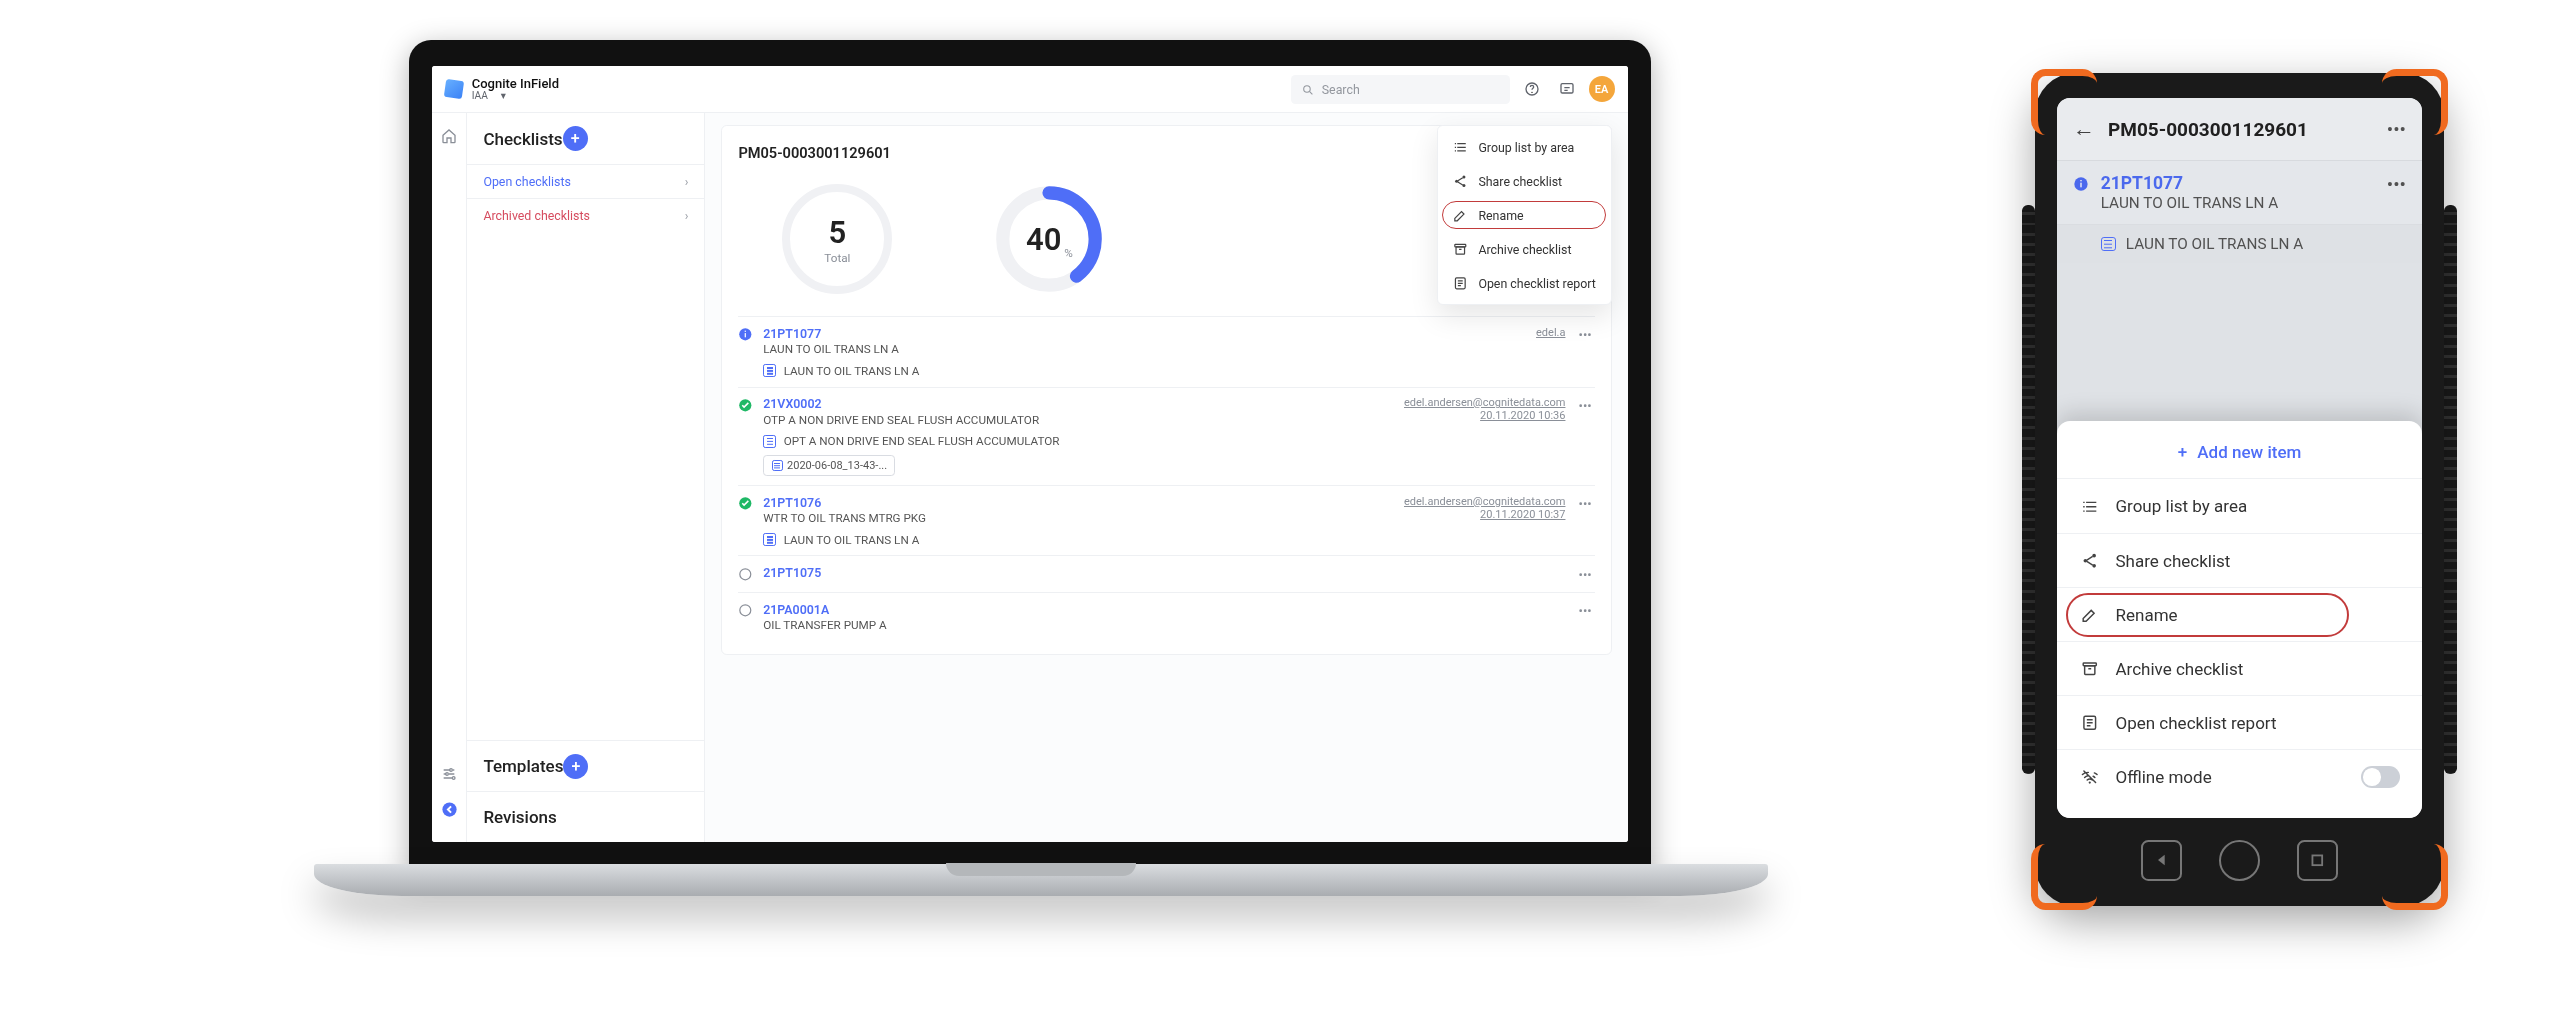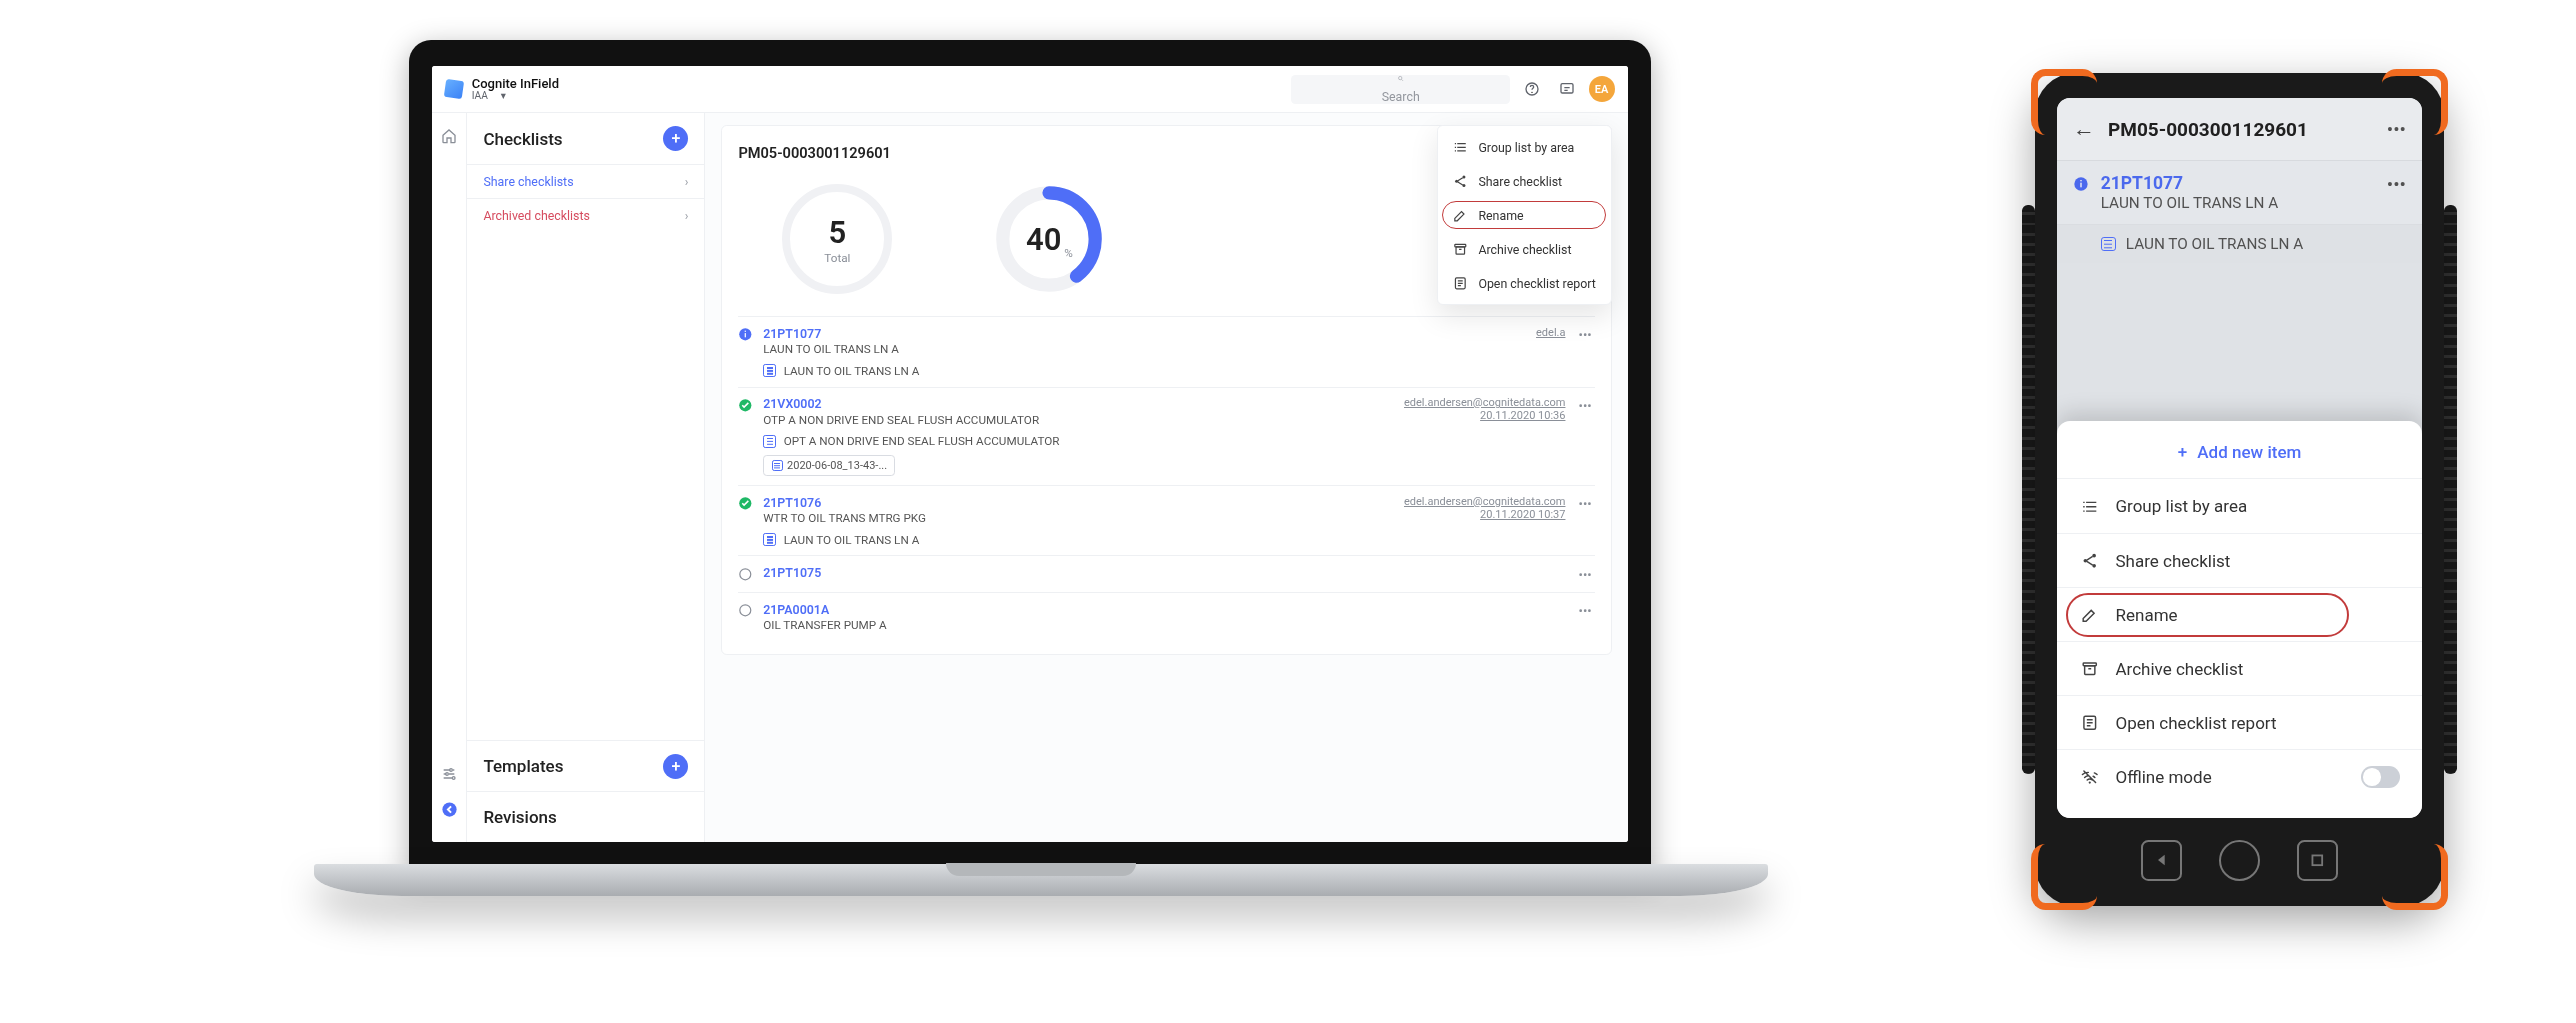--- a/index.html
+++ b/index.html
@@ -83,21 +83,20 @@
   .brand-sub  { font-size: 10.2px; color: #60646c; display:flex; align-items:center; gap:13px; margin-top:-1.5px;}
   .brand-stack { display:flex; flex-direction:column; line-height:1.1; }
   .top-spacer { flex:1; }
   .search-box {
     display:flex; align-items:center; gap:7.3px;
     width: 219px; height: 29px;
     background:#f5f6f8; border-radius: 4.4px;
     padding: 0 10.2px;
     color:#93979e;
     font-size:12.4px;
-    flex-direction:column;
   }
   .icon-btn {
     width:26px; height:26px; border-radius:50%;
     display:flex; align-items:center; justify-content:center;
     color:#60646c; font-size:13px; cursor:pointer;
   }
   .avatar {
     width:26px; height:26px; border-radius:50%;
     background:#f4a63b; color:#fff; font-weight:600;
     display:flex; align-items:center; justify-content:center;
@@ -116,21 +115,21 @@
   .rail-spacer { flex:1; }
 
   
   .left-panel {
     width: 238px;
     background:#fff;
     border-right:0.7px solid #eef0f3;
     display:flex; flex-direction:column;
   }
   .section-head {
-    height:51px; display:flex; align-items:center; justify-content:space-between;
+    height:51px; display:flex; align-items:center; 
     padding:0 16px; border-top:0.7px solid #eef0f3;
     font-size:17px; font-weight:500;
   }
   .section-head.first { border-top:none; }
   .plus-btn {
     width:25px; height:25px; border-radius:50%;
     background:#4f6ef7; color:#fff;
     display:flex; align-items:center; justify-content:center;
     font-size:16px; cursor:pointer;
   }
@@ -449,21 +448,21 @@
             </div>
           <div style="height:8.8px"></div>
         </div>
 
         <div class="left-panel">
           <div class="section-head first">
             <span>Checklists</span>
             <div class="plus-btn">+</div>
           </div>
           <div class="sub-link blue">
-            <span>Share checklists</span>
+            <span>Open checklists</span>
             <span class="chev">›</span>
           </div>
           <div class="sub-link red">
             <span>Archived checklists</span>
             <span class="chev">›</span>
           </div>
           <div class="left-flex"></div>
           <div class="section-head">
             <span>Templates</span>
             <div class="plus-btn">+</div>

